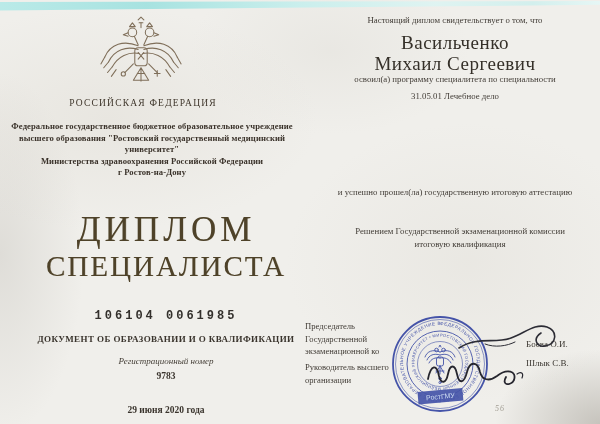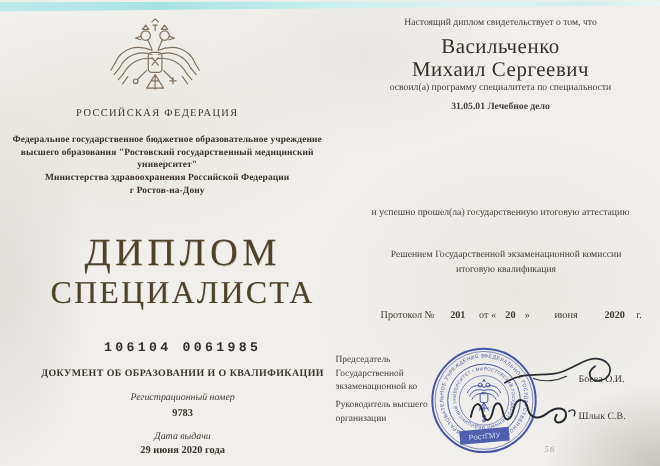--- a/index.html
+++ b/index.html
@@ -90,57 +90,46 @@
   <div class="abs ctr title1" style="left:35px;top:210px;width:262px;">ДИПЛОМ</div>
   <div class="abs ctr title2" style="left:35px;top:250px;width:262px;">СПЕЦИАЛИСТА</div>
 
   <div class="abs ctr serial" style="left:35px;top:309px;width:262px;">106104 0061985</div>
 
   <div class="abs ctr doctype" style="left:20px;top:334px;width:292px;">ДОКУМЕНТ ОБ ОБРАЗОВАНИИ И О КВАЛИФИКАЦИИ</div>
 
   <div class="abs ctr lbl-it" style="left:35px;top:356px;width:262px;">Регистрационный номер</div>
   <div class="abs ctr val" style="left:35px;top:371px;width:262px;">9783</div>
 
-  <div class="abs ctr lbl-it" style="left:35px;top:391px;width:262px;">Дата выдачи</div>
   <div class="abs ctr val" style="left:35px;top:405px;width:262px;">29 июня 2020 года</div>
 
   <div class="abs ctr r-small" style="left:330px;top:15px;width:250px;">Настоящий диплом свидетельствует о том, что</div>
   <div class="abs ctr r-name" style="left:330px;top:32px;width:250px;">Васильченко</div>
   <div class="abs ctr r-name" style="left:330px;top:53px;width:250px;">Михаил Сергеевич</div>
   <div class="abs ctr r-small" style="left:330px;top:74px;width:250px;font-family:Liberation Serif, serif;">освоил(а) программу специалитета по специальности</div>
-  <div class="abs ctr r-small" style="left:330px;top:91px;width:250px;font-weight:bold;">31.05.01 Лечебное дело</div>
+  <div class="abs ctr r-small" style="left:330px;top:91px;width:250px;font-weight:normal;">31.05.01 Лечебное дело</div>
 
   <div class="abs ctr r-small" style="left:330px;top:187px;width:250px;">и успешно прошел(ла) государственную итоговую аттестацию</div>
 
   <div class="abs ctr r-small" style="left:335px;top:226px;width:250px;">Решением Государственной экзаменационной комиссии</div>
   <div class="abs ctr r-small" style="left:335px;top:239px;width:250px;">итоговую квалификация</div>
 
-  <div class="abs" style="left:346px;top:282px;width:250px;font-size:9.3px;color:#3e3933;">
-    <span>Протокол №</span>
-    <span style="margin-left:12px;font-weight:bold;">201</span>
-    <span style="margin-left:10px;">от «</span>
-    <span style="margin-left:6px;font-weight:bold;">20</span>
-    <span style="margin-left:6px;">»</span>
-    <span style="margin-left:20px;">июня</span>
-    <span style="margin-left:22px;font-weight:bold;">2020</span>
-    <span style="margin-left:8px;">г.</span>
-  </div>
 
   <div class="abs sig-lbl" style="left:305px;top:320px;width:120px;">
     <div>Председатель</div>
     <div>Государственной</div>
     <div>экзаменационной ко</div>
   </div>
   <div class="abs sig-lbl" style="left:305px;top:361px;width:130px;">
     <div>Руководитель высшего</div>
     <div>организации</div>
   </div>
 
   <div class="abs sig-name" style="left:526px;top:339px;">Боева О.И.</div>
-  <div class="abs sig-name" style="left:526px;top:373px;">Шлык С.В.</div>
+  <div class="abs sig-name" style="left:526px;top:358px;">Шлык С.В.</div>
 
   <div class="abs stamp-wrap" style="left:390px;top:312px;width:100px;height:106px;">
     <svg viewBox="0 0 100 104" width="100" height="104">
       <defs>
         <path id="ringO" d="M50,13 a37,37 0 1 1 -0.01,0"></path>
         <path id="ringI" d="M50,24.5 a25.5,25.5 0 1 1 -0.01,0"></path>
       </defs>
       <g stroke="#2e3fa0" fill="none">
         <circle cx="50" cy="52" r="47" stroke-width="1.8"></circle>
         <circle cx="50" cy="52" r="44.5" stroke-width="0.6"></circle>

